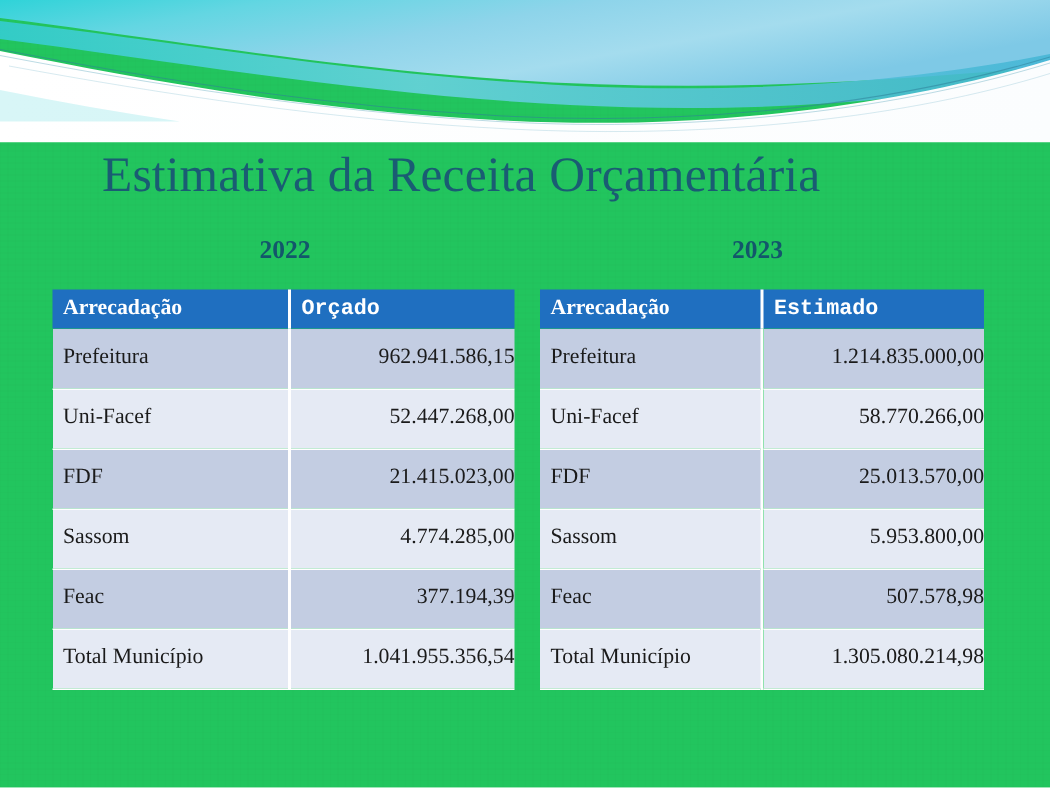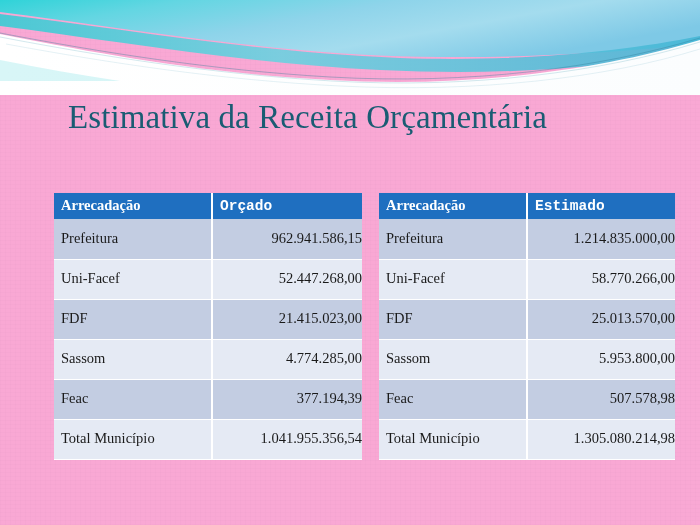--- a/index.html
+++ b/index.html
@@ -5,21 +5,21 @@
   html, body {
     margin: 0;
     padding: 0;
     background: #ffffff;
   }
   #slide {
     position: relative;
     width: 700px;
     height: 525px;
     overflow: hidden;
-    background: #f9a8d4;
+    background: #22c55e;
     font-family: "Liberation Serif", serif;
   }
 
   
   .texture {
     position: absolute;
     inset: 0;
     background-image:
       repeating-linear-gradient(0deg, rgba(0,0,0,0.012) 0px, rgba(0,0,0,0.012) 1px, rgba(255,255,255,0) 1px, rgba(255,255,255,0) 4px),
       repeating-linear-gradient(90deg, rgba(0,0,0,0.012) 0px, rgba(0,0,0,0.012) 1px, rgba(255,255,255,0) 1px, rgba(255,255,255,0) 5px);
@@ -63,21 +63,20 @@
   .year-left  { left: 150px; top: 157px; width: 80px; }
   .year-right { left: 465px; top: 157px; width: 80px; }
 
   
   .tbl {
     position: absolute;
     z-index: 5;
     border-collapse: collapse;
     table-layout: fixed;
     font-family: "Liberation Serif", serif;
-    margin-left: 19px;
   }
   .tbl-left  { left: 35px;  top: 193px; width: 308px; }
   .tbl-right { left: 360px; top: 193px; width: 296px; }
 
   .tbl th {
     background: #1f6fc0;
     color: #ffffff;
     font-family: "Liberation Serif", serif;
     font-weight: bold;
     font-size: 14.5px;
@@ -149,20 +148,21 @@
     <path d="M0,37 C100,56 212,74 332,81 C472,89 602,72 700,42" fill="none" stroke="#5aa7bd" stroke-width="0.6" opacity="0.45"></path>
     <path d="M6,44 C110,63 220,80 340,86 C478,93 606,78 700,49" fill="none" stroke="#8fc3d4" stroke-width="0.6" opacity="0.40"></path>
 
     <path d="M0,60 C40,68 80,75 120,81 L0,81 Z" fill="#8fe4e8" opacity="0.35"></path>
   </svg>
 
   <div class="texture"></div>
 
   <div class="title">Estimativa da Receita Orçamentária</div>
 
+  <div class="year year-left">2022</div>
 
   <table class="tbl tbl-left">
     <colgroup>
         <col class="c1">
         <col class="c2">
       </colgroup>
     <thead>
       <tr>
         <th>Arrecadação</th>
         <th>Orçado</th>
@@ -189,20 +189,21 @@
         <td>Feac</td>
         <td>377.194,39</td>
       </tr>
       <tr>
         <td>Total Município</td>
         <td>1.041.955.356,54</td>
       </tr>
     </tbody>
   </table>
 
+  <div class="year year-right">2023</div>
 
   <table class="tbl tbl-right">
     <colgroup>
         <col class="c1">
         <col class="c2">
       </colgroup>
     <thead>
       <tr>
         <th>Arrecadação</th>
         <th>Estimado</th>

